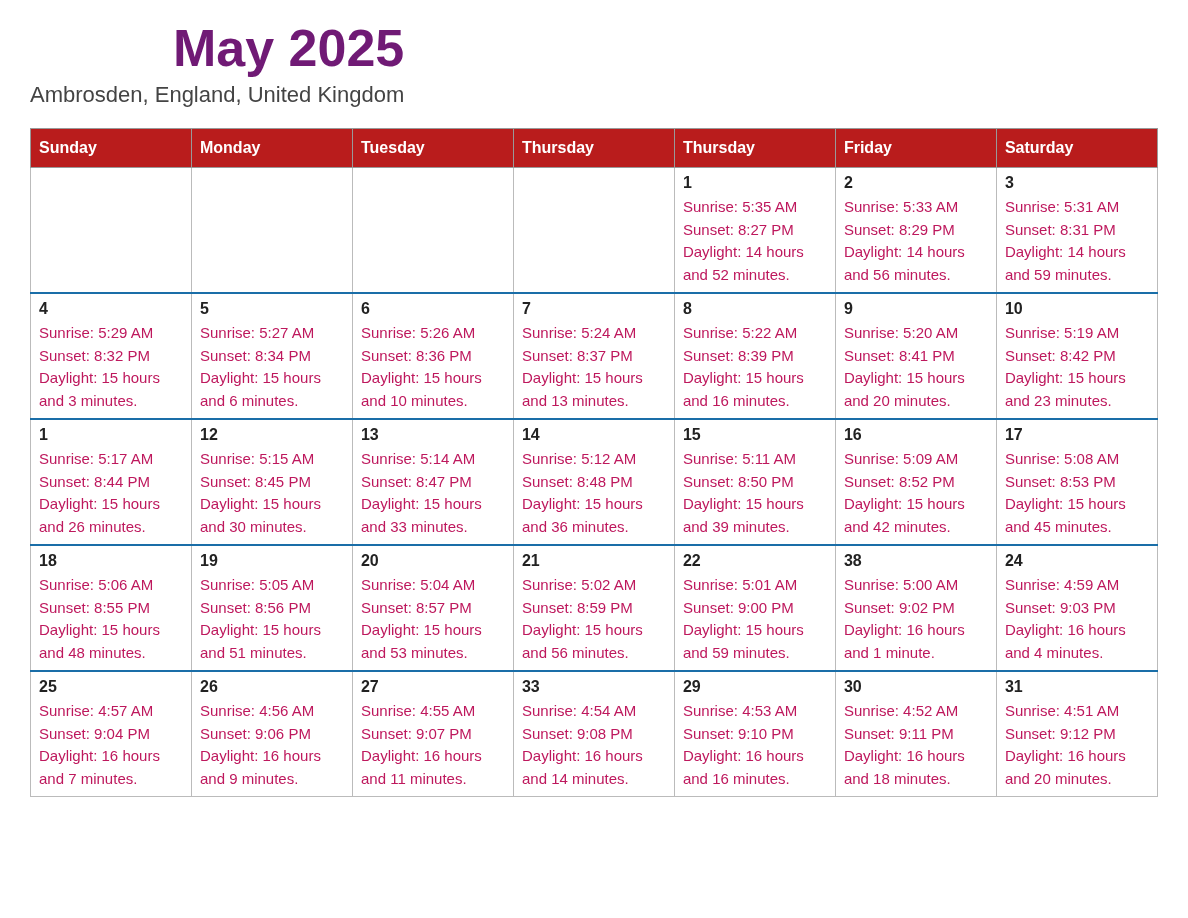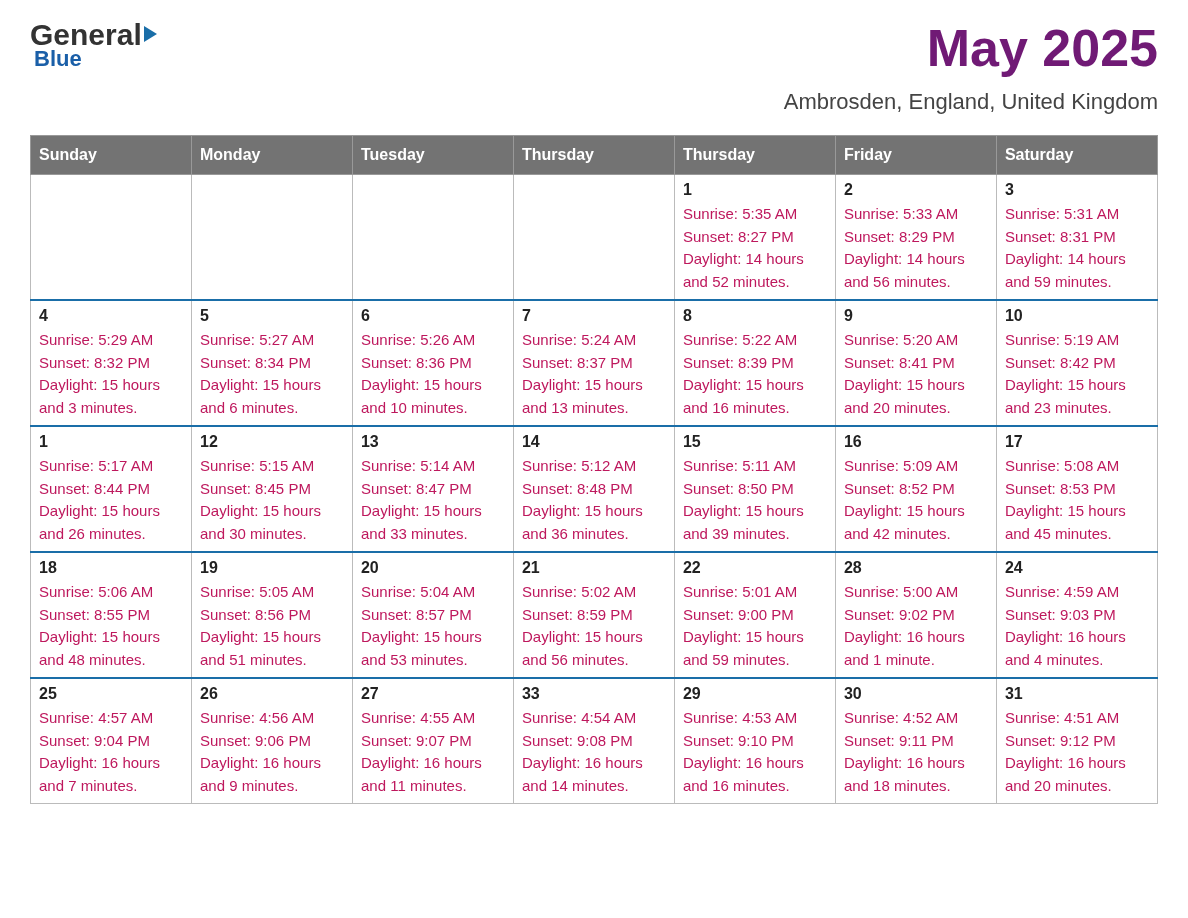--- a/index.html
+++ b/index.html
@@ -33,29 +33,29 @@
     }
     .main-title {
       font-size: 52px;
       font-weight: bold;
       color: #701a75;
       line-height: 1.1;
     }
     .subtitle {
       font-size: 22px;
       color: #444;
-      margin-top: 12px;
+      margin-top: 5px;
     }
     .calendar {
       width: 100%;
       border-collapse: collapse;
       border: 1px solid #999;
     }
     .calendar th {
-      background-color: #737373;
+      background-color: #b91c1c;
       color: #fff;
       font-size: 16px;
       font-weight: bold;
       padding: 10px 8px;
       text-align: left;
       border: 1px solid #999;
     }
     .calendar td {
       vertical-align: top;
       border: 1px solid #bbb;
@@ -101,27 +101,20 @@
       border-top: 8px solid transparent;
       border-bottom: 8px solid transparent;
       vertical-align: middle;
       margin-bottom: 2px;
     }
   </style>
 </head>
 <body>
 
 <div class="header">
-  <div class="logo">
-    <div class="logo-wrapper">
-      <span class="logo-general">General</span>
-      <span class="logo-arrow-shape"></span>
-    </div>
-    <span class="logo-blue">Blue</span>
-  </div>
   <div class="title-block">
     <div class="main-title">May 2025</div>
     <div class="subtitle">Ambrosden, England, United Kingdom</div>
   </div>
 </div>
 
 <table class="calendar">
   <thead>
     <tr>
     <th>Sunday</th>
@@ -227,21 +220,21 @@
         </td>
         <td>
           <span class="day-number">21</span>
           <div class="day-info">Sunrise: 5:02 AM<br>Sunset: 8:59 PM<br>Daylight: 15 hours<br>and 56 minutes.</div>
         </td>
         <td>
           <span class="day-number">22</span>
           <div class="day-info">Sunrise: 5:01 AM<br>Sunset: 9:00 PM<br>Daylight: 15 hours<br>and 59 minutes.</div>
         </td>
         <td>
-          <span class="day-number">28</span>
+          <span class="day-number">38</span>
           <div class="day-info">Sunrise: 5:00 AM<br>Sunset: 9:02 PM<br>Daylight: 16 hours<br>and 1 minute.</div>
         </td>
         <td>
           <span class="day-number">24</span>
           <div class="day-info">Sunrise: 4:59 AM<br>Sunset: 9:03 PM<br>Daylight: 16 hours<br>and 4 minutes.</div>
         </td>
       </tr>
       <tr class="row-divider">
         <td>
           <span class="day-number">25</span>

